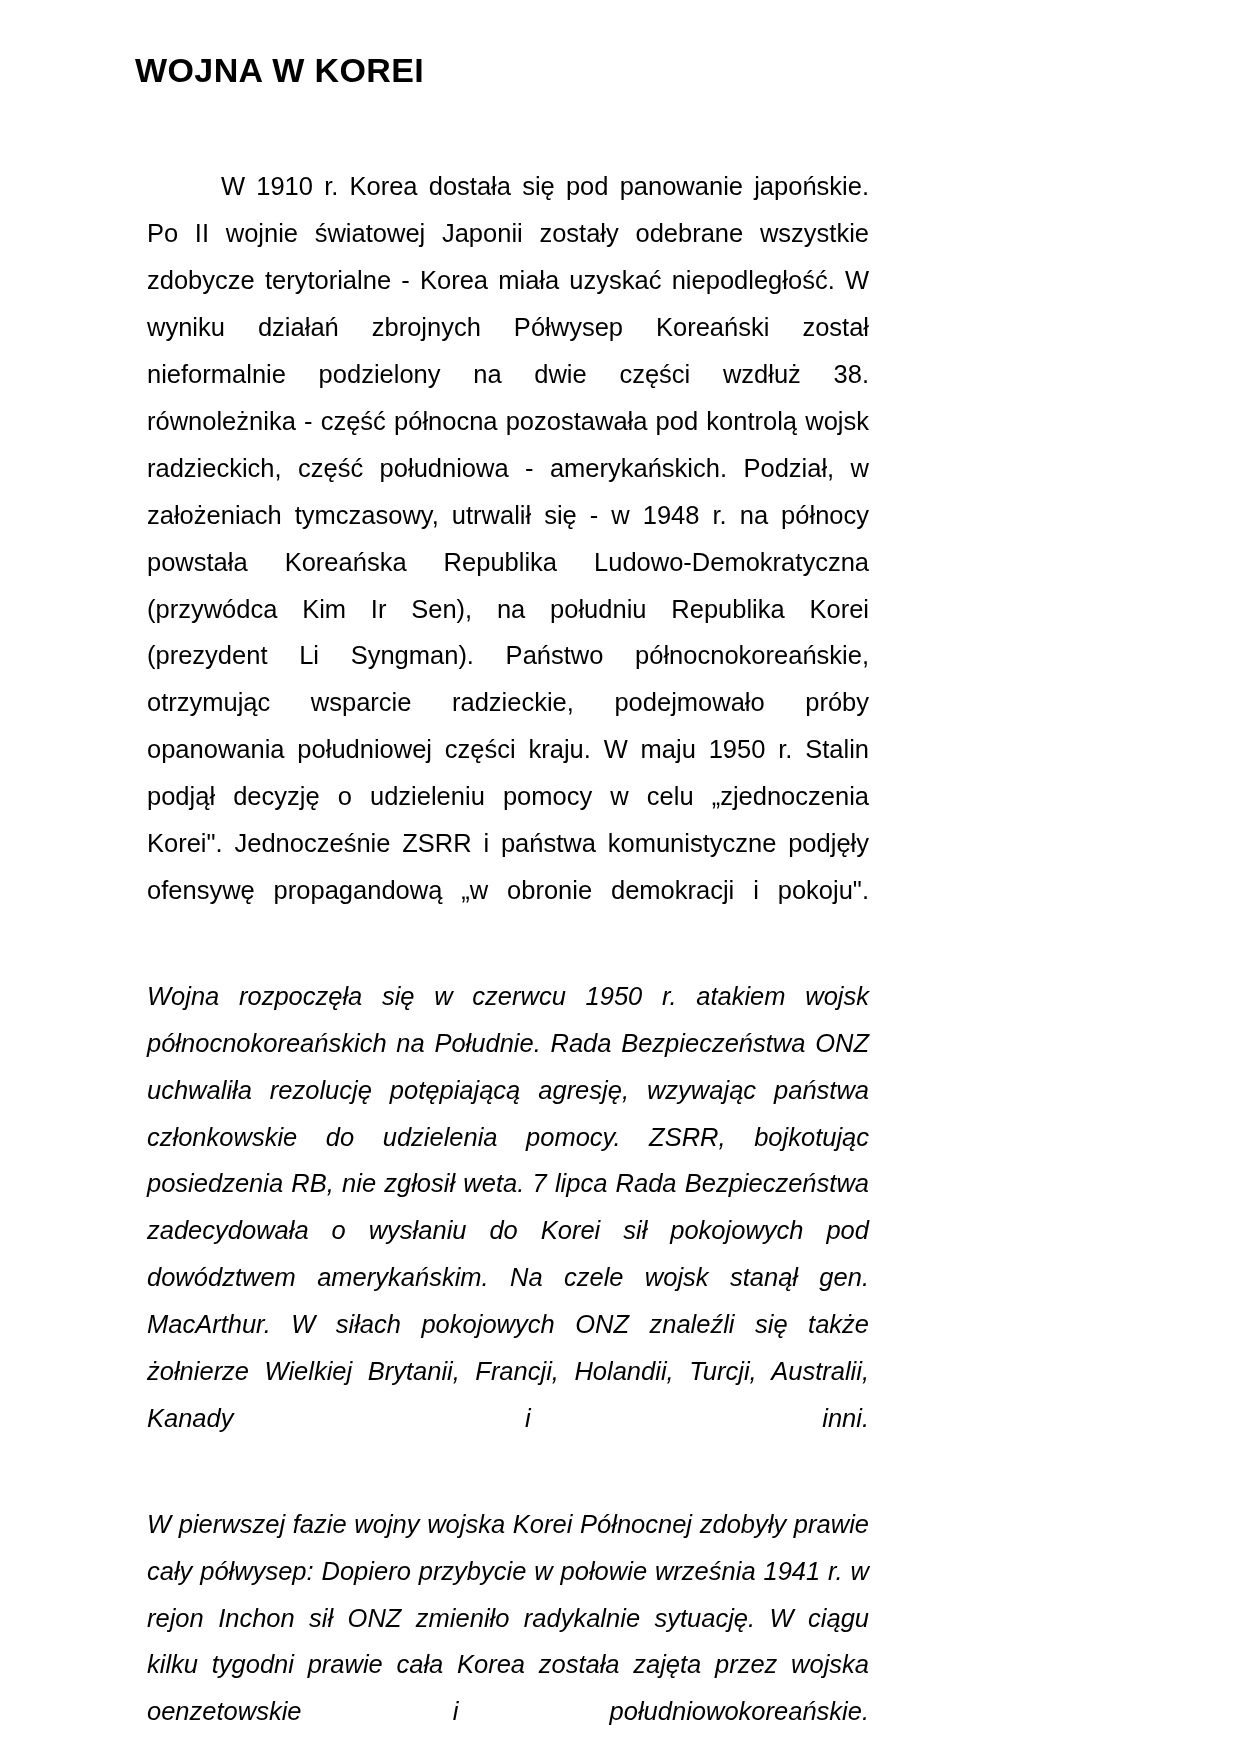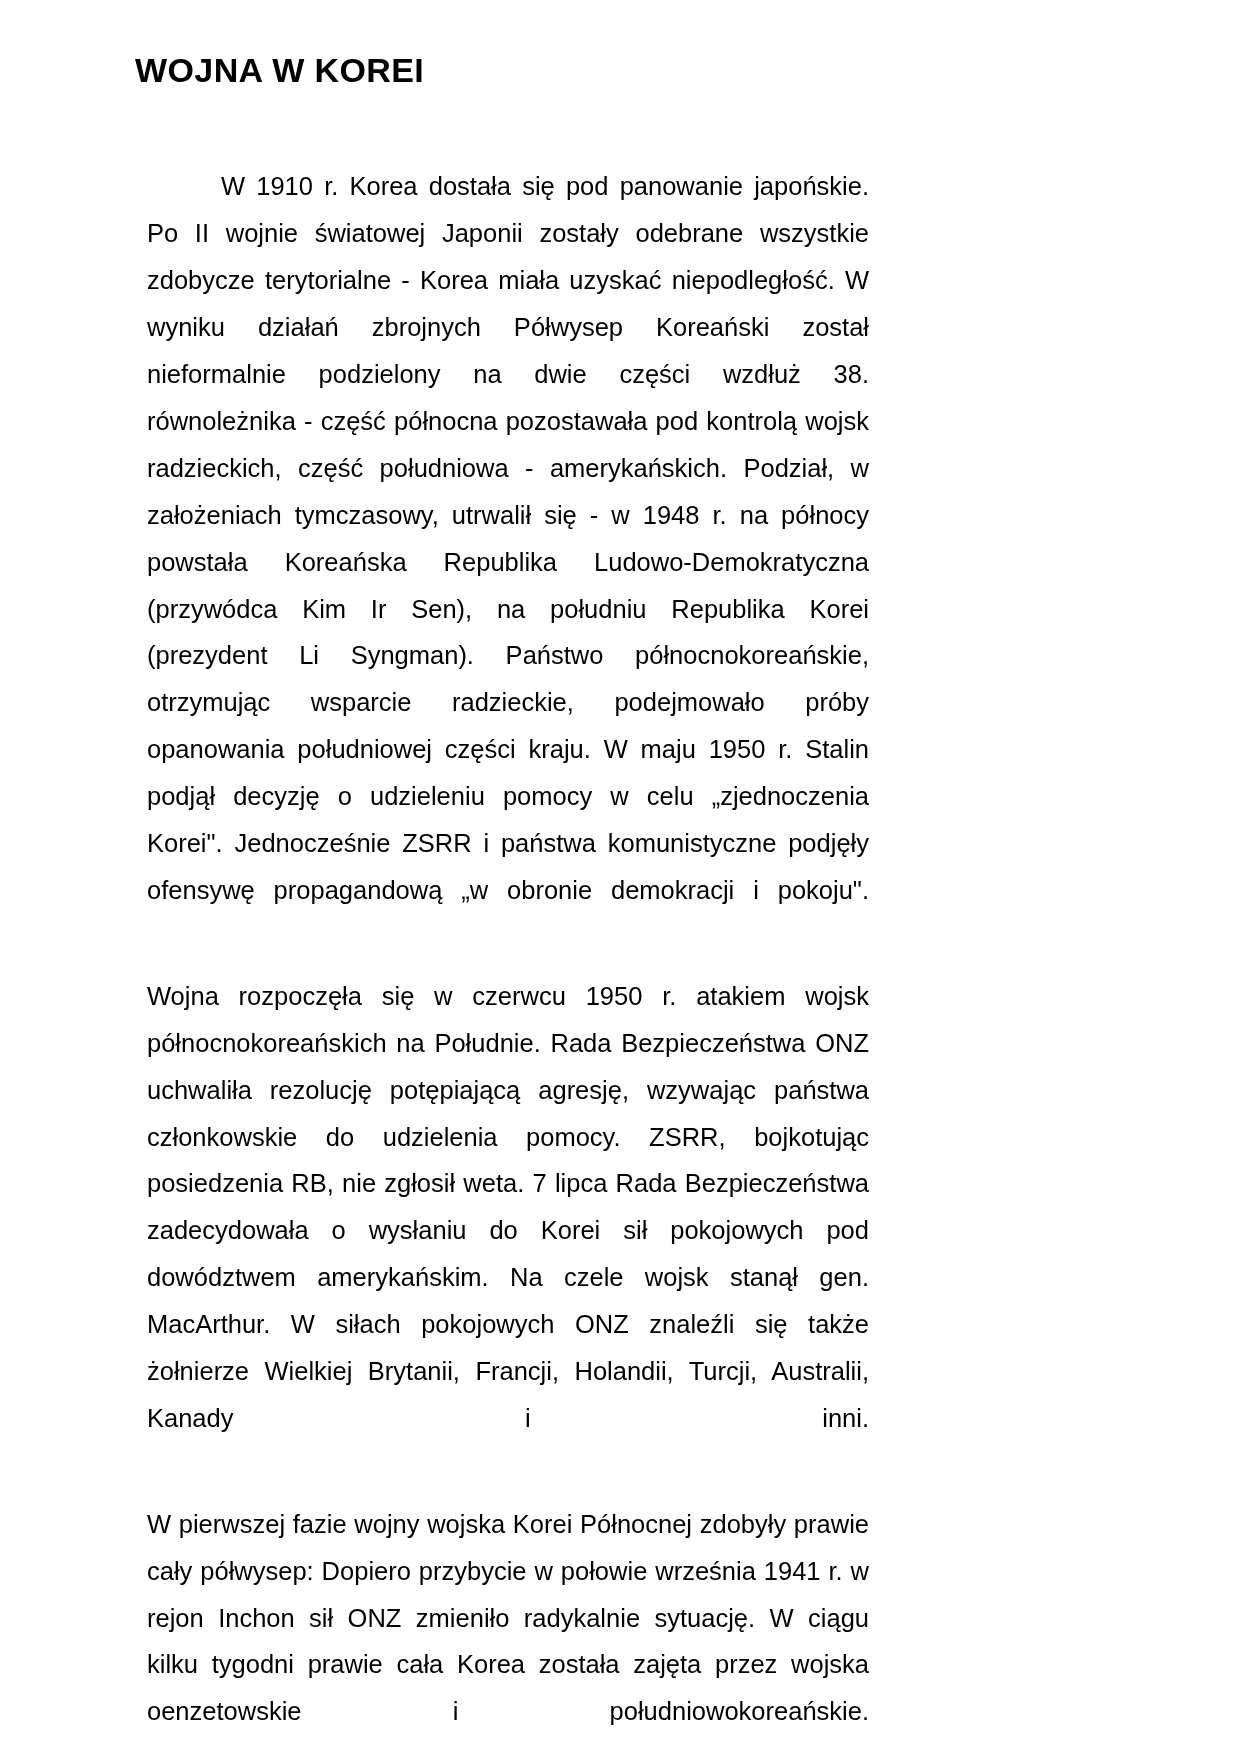--- a/index.html
+++ b/index.html
@@ -34,20 +34,21 @@
     margin: 12px;
     text-align: justify;
     text-justify: inter-word;
     word-spacing: 0.2px;
   }
   .doc-body p.indent {
     text-indent: 74px;
   }
   .doc-body p + p {
     margin-top: 0;
+    font-style: italic;
   }
   
   .doc-body p:after {
     content: "";
     display: inline-block;
     width: 100%;
   }
 </style>
 </head>
 <body>

